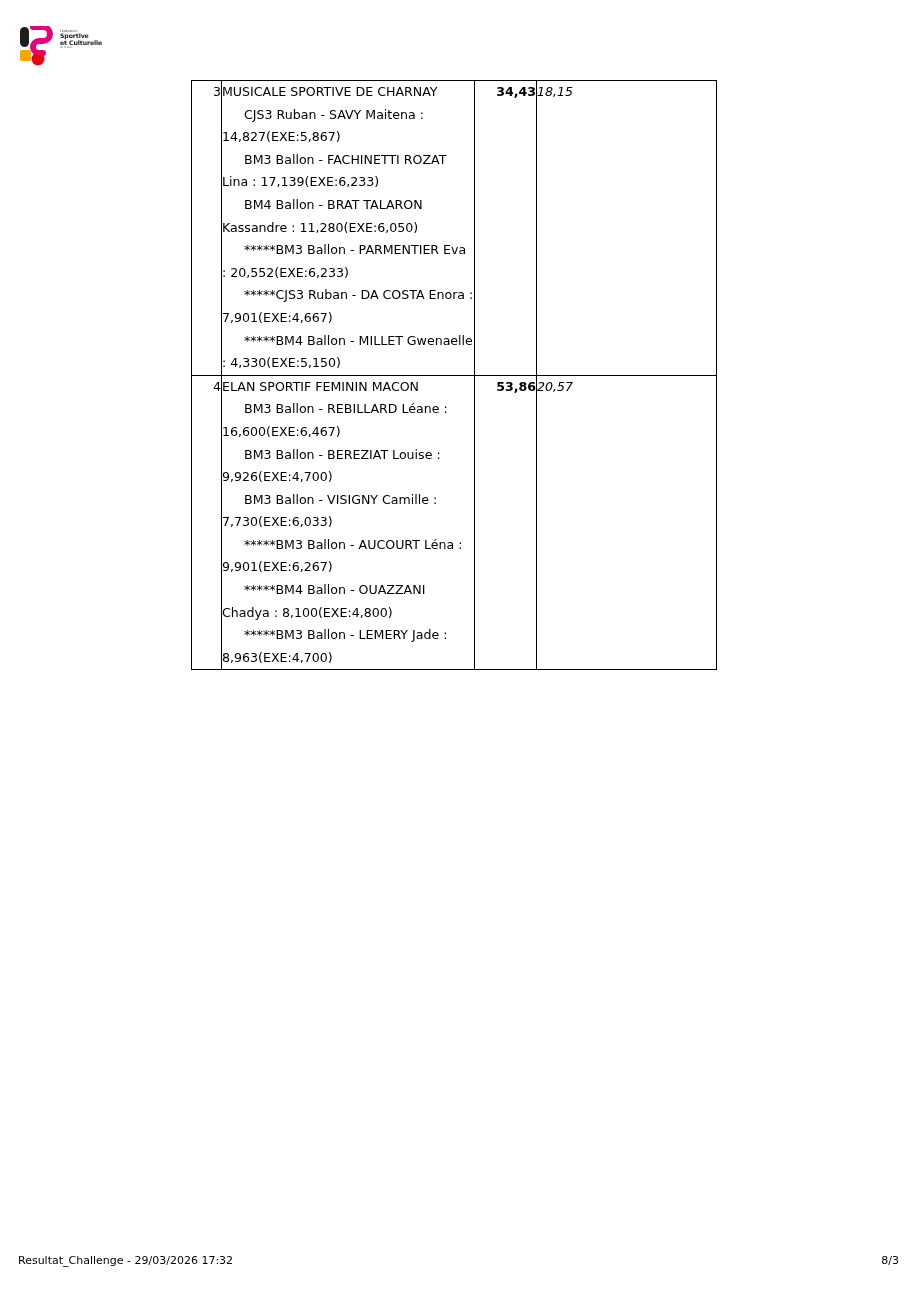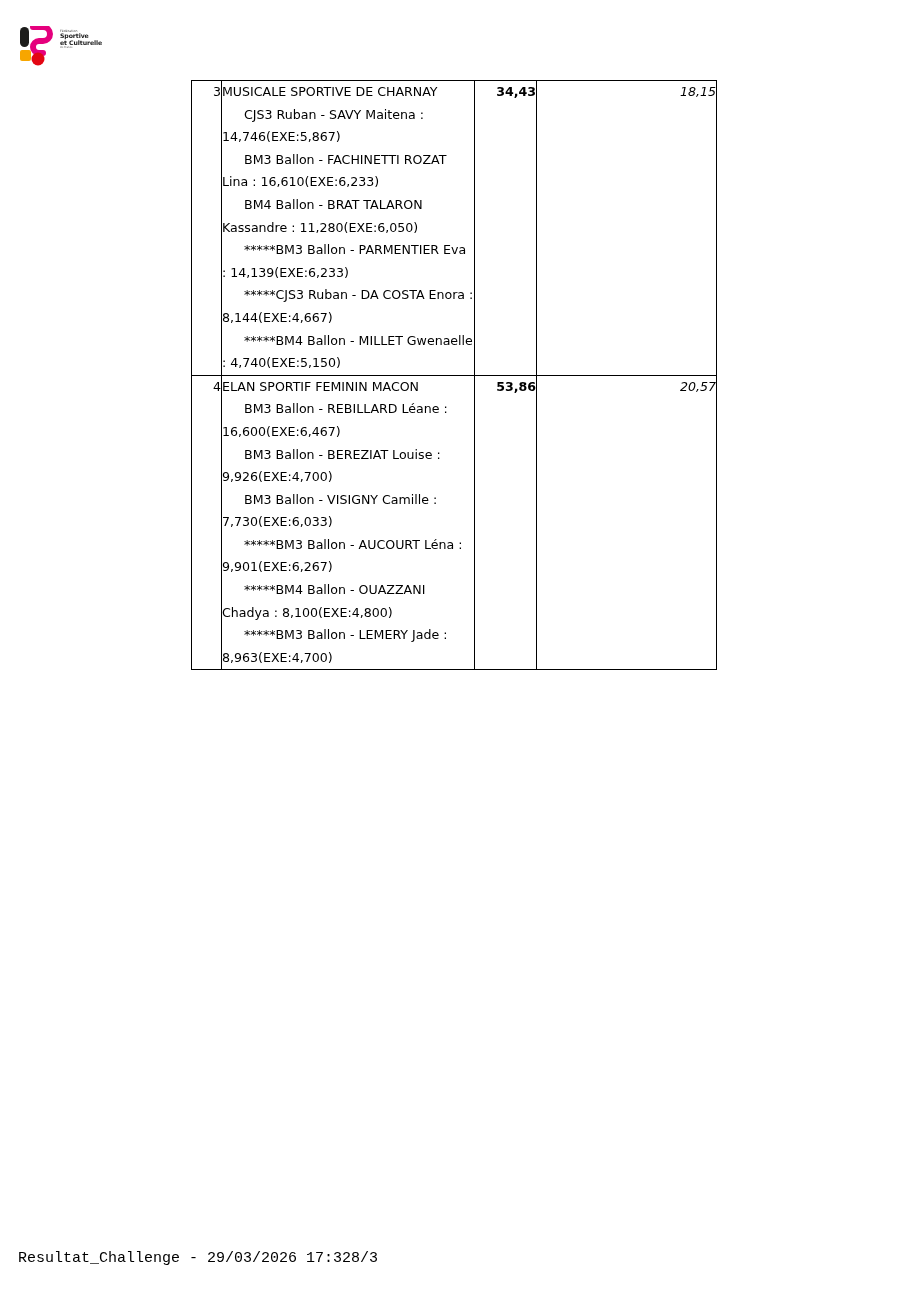--- a/index.html
+++ b/index.html
@@ -92,36 +92,36 @@
     display: block;
     text-indent: 22px;
   }
   .cell-total {
     text-align: right;
     font-weight: bold;
     padding-right: 4px;
     vertical-align: bottom;
   }
   .cell-score {
-    text-align: right;
+    text-align: left;
     font-style: italic;
     padding-right: 6px;
     vertical-align: bottom;
   }
 
   
   .footer {
     position: absolute;
     left: 18px;
     right: 18px;
     bottom: 33px;
     display: flex;
+    justify-content: space-between;
     align-items: baseline;
-    font-size: 15px;
-    font-family: Liberation Mono, monospace;
+    font-size: 11px;
   }
   .footer-left { white-space: nowrap; }
   .footer-right { white-space: nowrap; }
 </style>
 </head>
 <body>
 
 <div class="logo">
   <svg class="logo-mark" viewBox="0 0 38 42">
     <rect x="2" y="1" width="9" height="20" rx="4.5" fill="#1d1d1b"></rect>
@@ -142,26 +142,26 @@
     <col class="col-rank">
     <col class="col-detail">
     <col class="col-total">
     <col class="col-score">
   </colgroup>
   <tbody>
     <tr>
       <td class="cell-rank">3</td>
       <td class="cell-detail">
         <span class="club-name">MUSICALE SPORTIVE DE CHARNAY</span>
-        <span class="entry">CJS3 Ruban - SAVY Maitena : 14,746(EXE:5,867)</span>
-        <span class="entry">BM3 Ballon - FACHINETTI ROZAT Lina : 16,610(EXE:6,233)</span>
+        <span class="entry">CJS3 Ruban - SAVY Maitena : 14,827(EXE:5,867)</span>
+        <span class="entry">BM3 Ballon - FACHINETTI ROZAT Lina : 17,139(EXE:6,233)</span>
         <span class="entry">BM4 Ballon - BRAT TALARON Kassandre : 11,280(EXE:6,050)</span>
-        <span class="entry">*****BM3 Ballon - PARMENTIER Eva : 14,139(EXE:6,233)</span>
-        <span class="entry">*****CJS3 Ruban - DA COSTA Enora : 8,144(EXE:4,667)</span>
-        <span class="entry">*****BM4 Ballon - MILLET Gwenaelle : 4,740(EXE:5,150)</span>
+        <span class="entry">*****BM3 Ballon - PARMENTIER Eva : 20,552(EXE:6,233)</span>
+        <span class="entry">*****CJS3 Ruban - DA COSTA Enora : 7,901(EXE:4,667)</span>
+        <span class="entry">*****BM4 Ballon - MILLET Gwenaelle : 4,330(EXE:5,150)</span>
       </td>
       <td class="cell-total">34,43</td>
       <td class="cell-score">18,15</td>
     </tr>
     <tr>
       <td class="cell-rank">4</td>
       <td class="cell-detail">
         <span class="club-name">ELAN SPORTIF FEMININ MACON</span>
         <span class="entry">BM3 Ballon - REBILLARD Léane : 16,600(EXE:6,467)</span>
         <span class="entry">BM3 Ballon - BEREZIAT Louise : 9,926(EXE:4,700)</span>

